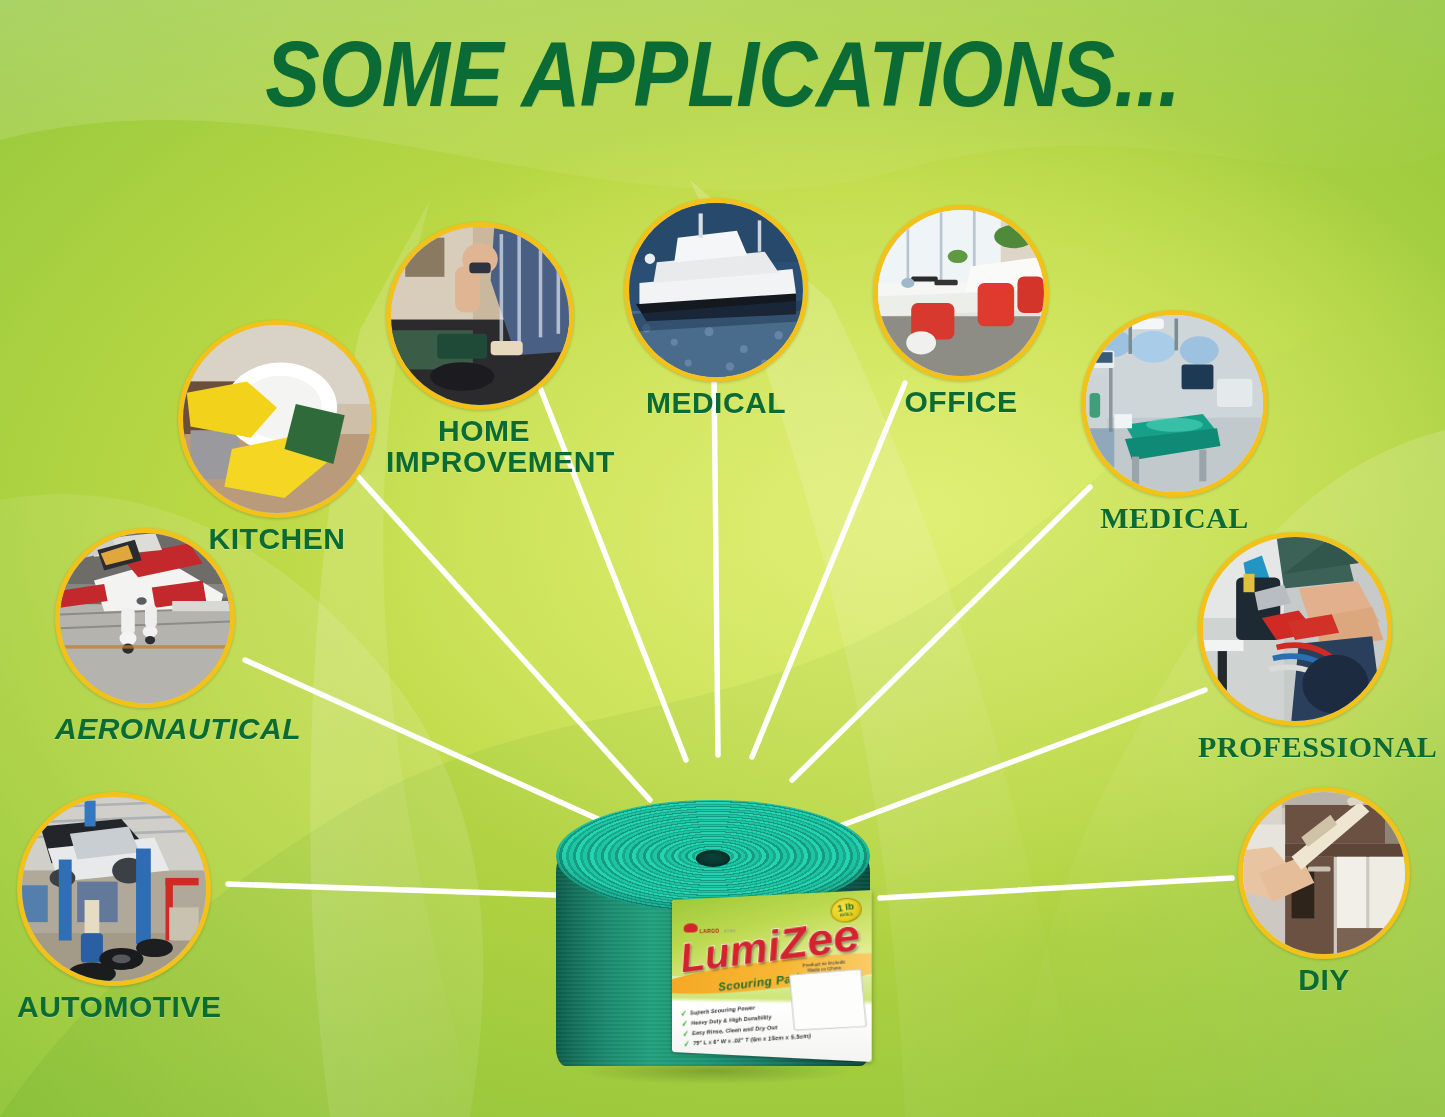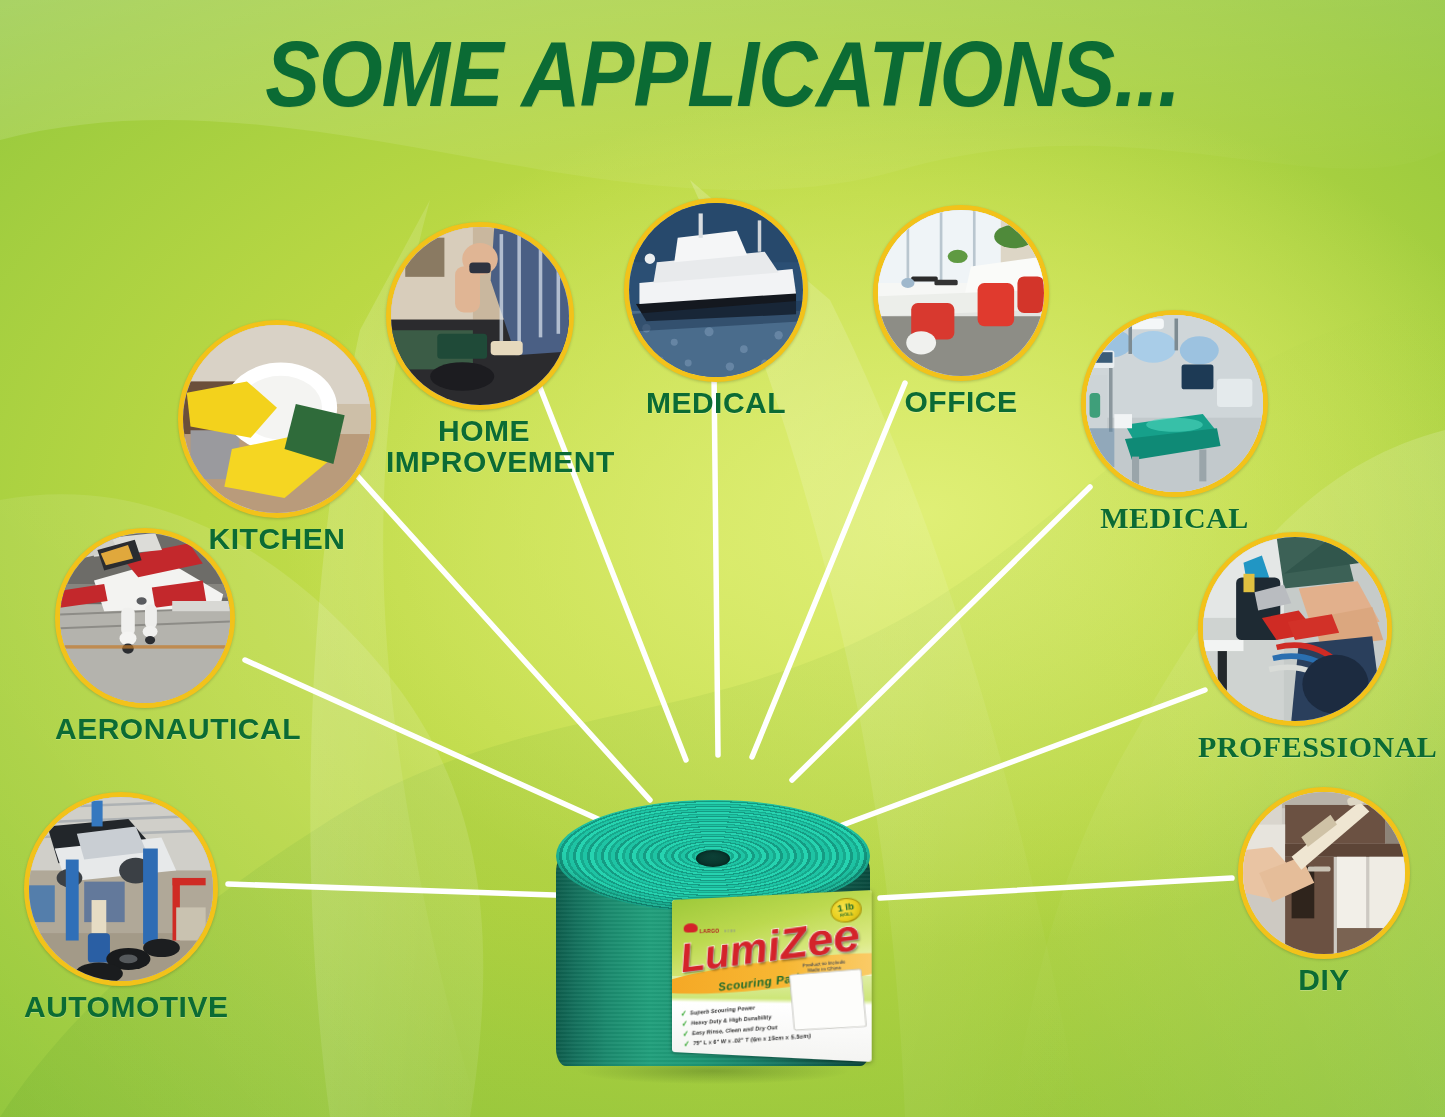--- a/index.html
+++ b/index.html
@@ -424,21 +424,21 @@
         <path d="M10,50 L36,40 L44,56 L18,68 Z" fill="#e5bd99"></path>
         <path d="M30,40 L72,6 L78,12 L36,48 Z" fill="#efe6d2"></path>
         <path d="M36,28 L54,14 L58,20 L40,34 Z" fill="#cfc2a6"></path>
         <rect x="64" y="4" width="30" height="5" rx="2" fill="#ddd6c4" transform="rotate(-12 64 4)"></rect>
         <rect x="40" y="46" width="14" height="3" rx="1" fill="#c9c2b4"></rect>
       </svg>
     </div>
     <div class="caption">DIY</div>
   </div>
 
-  <div class="node" style="left:24px; top:792px; width:194px;">
+  <div class="node" style="left:17px; top:792px; width:194px;">
     <div class="bubble" style="width:194px; height:194px;">
       <svg class="photo" viewBox="0 0 100 100" preserveAspectRatio="xMidYMid slice">
         <rect width="100" height="100" fill="#bdb6a8"></rect>
         <rect x="0" y="0" width="100" height="40" fill="#d0cfc9"></rect>
         <g stroke="#aeb2b4" stroke-width="1.4">
           <path d="M0,6 L100,2"></path>
             <path d="M0,14 L100,10"></path>
             <path d="M0,22 L100,18"></path>
         </g>
         <rect x="0" y="40" width="100" height="60" fill="#b0a898"></rect>
@@ -460,21 +460,21 @@
         <ellipse cx="54" cy="88" rx="12" ry="6" fill="#191b1d"></ellipse>
         <ellipse cx="54" cy="88" rx="5" ry="2.4" fill="#55595c"></ellipse>
         <ellipse cx="72" cy="82" rx="10" ry="5" fill="#1c1e20"></ellipse>
         <ellipse cx="38" cy="96" rx="13" ry="6" fill="#1a1c1e"></ellipse>
         <rect x="80" y="60" width="16" height="18" fill="#c9c2b0"></rect>
       </svg>
     </div>
     <div class="caption">AUTOMOTIVE</div>
   </div>
 
-  <div class="node" style="left:55px; top:528px; width:200px;">
+  <div class="node" style="left:55px; top:528px; width:200px;font-style:italic;">
     <div class="bubble" style="width:180px; height:180px;">
       <svg class="photo" viewBox="0 0 100 100" preserveAspectRatio="xMidYMid slice">
         <rect width="100" height="100" fill="#a9a9a4"></rect>
         <rect x="0" y="0" width="100" height="42" fill="#6d6c68"></rect>
         <rect x="0" y="42" width="100" height="58" fill="#b4b3ad"></rect>
         <g stroke="#8d8c87" stroke-width="1.2">
           <path d="M0,48 L100,44"></path>
             <path d="M0,56 L100,52"></path>
         </g>
         <rect x="0" y="30" width="100" height="8" fill="#86857f"></rect>

